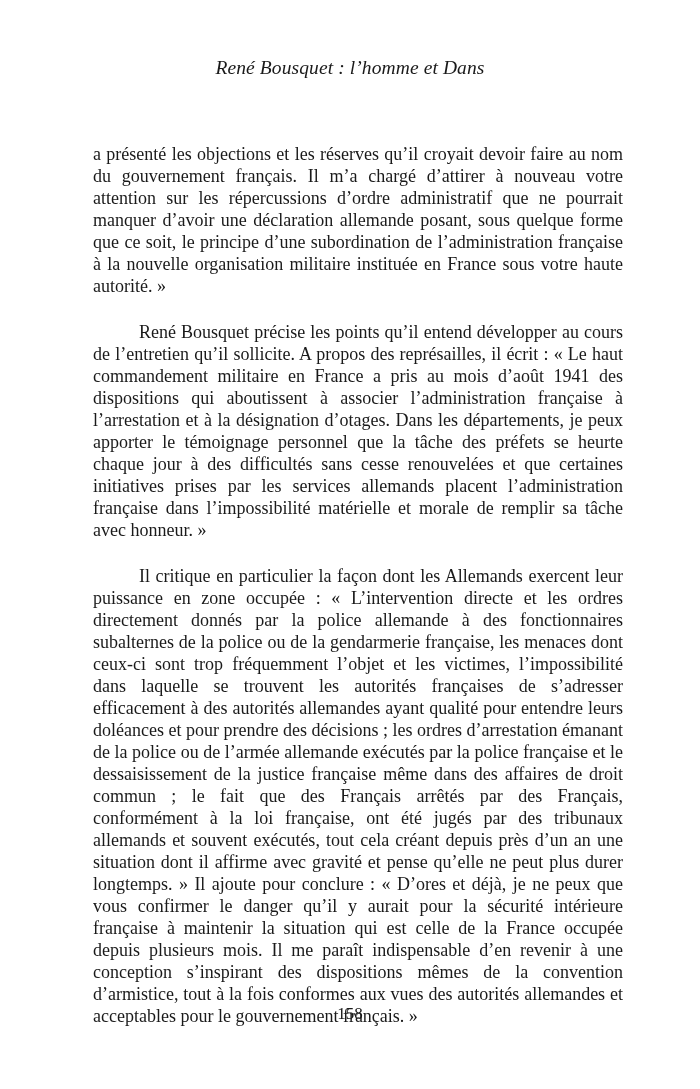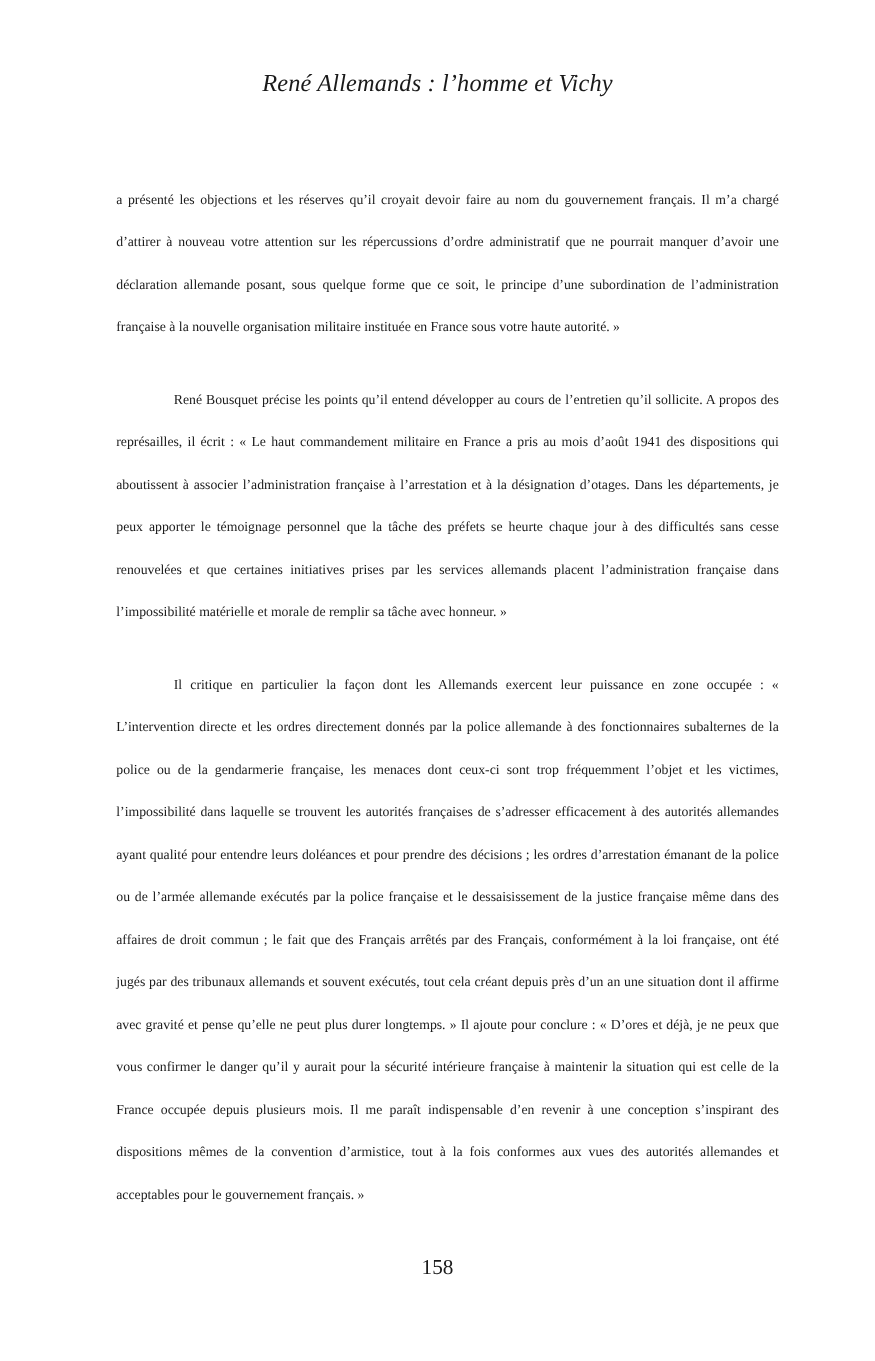--- a/index.html
+++ b/index.html
@@ -9,36 +9,36 @@
     background: #ffffff; color: #1a1a1a;
     font-family: "Liberation Serif", "DejaVu Serif", serif;
   }
   .running-head {
     position: absolute; top: 57px; left: 0; width: 700px;
     text-align: center; font-style: italic; font-size: 19.5px;
     letter-spacing: 0.1px; color: #1a1a1a;
   }
   .body-text {
     position: absolute; left: 93px; top: 143px; width: 530px;
-    font-size: 11px; line-height: 34px; text-align: justify;
+    font-size: 18px; line-height: 22px; text-align: justify;
     hyphens: none;
   }
   .body-text p { margin: 0; }
   .body-text p.indent { text-indent: 46px; margin-top: 24px; }
   .body-text p + p { margin-top: 23.3px; }
   .folio {
     position: absolute; top: 1004px; left: 0; width: 700px;
     text-align: center; font-size: 17px; color: #1a1a1a;
   }
 </style>
 </head>
 <body>
 
 <div class="page">
-  <div class="running-head">René Allemands : l’homme et Vichy</div>
+  <div class="running-head">René Bousquet : l’homme et Dans</div>
 
   <div class="body-text">
     <p>a présenté les objections et les réserves qu’il croyait devoir faire au nom du gouvernement français. Il m’a chargé d’attirer à nouveau votre attention sur les répercussions d’ordre administratif que ne pourrait manquer d’avoir une déclaration allemande posant, sous quelque forme que ce soit, le principe d’une subordination de l’administration française à la nouvelle organisation militaire instituée en France sous votre haute autorité. »</p>
     <p class="indent">René Bousquet précise les points qu’il entend développer au cours de l’entretien qu’il sollicite. A propos des représailles, il écrit : «  Le haut commandement militaire en France a pris au mois d’août 1941 des dispositions qui aboutissent à associer l’administration française à l’arrestation et à la désignation d’otages. Dans les départements, je peux apporter le témoignage personnel que la tâche des préfets se heurte chaque jour à des difficultés sans cesse renouvelées et que certaines initiatives prises par les services allemands placent l’administration française dans l’impossibilité matérielle et morale de remplir sa tâche avec honneur. »</p>
     <p class="indent">Il critique en particulier la façon dont les Allemands exercent leur puissance en zone occupée :  « L’intervention directe et les ordres directement donnés par la police allemande à des fonctionnaires subalternes de la police ou de la gendarmerie française, les menaces dont ceux-ci sont trop fréquemment l’objet et les victimes, l’impossibilité dans laquelle se trouvent les autorités françaises de s’adresser efficacement à des autorités allemandes ayant qualité pour entendre leurs doléances et pour prendre des décisions ; les ordres d’arrestation émanant de la police ou de l’armée allemande exécutés par la police française et le dessaisissement de la justice française même dans des affaires de droit commun ; le fait que des Français arrêtés par des Français, conformément à la loi française, ont été jugés par des tribunaux allemands et souvent exécutés, tout cela créant depuis près d’un an une situation dont il affirme avec gravité et pense qu’elle ne peut plus durer longtemps. » Il ajoute pour conclure : « D’ores et déjà, je ne peux que vous confirmer le danger qu’il y aurait pour la sécurité intérieure française à maintenir la situation qui est celle de la France occupée depuis plusieurs mois. Il me paraît indispensable d’en revenir à une conception s’inspirant des dispositions mêmes de la convention d’armistice, tout à la fois conformes aux vues des autorités allemandes et acceptables pour le gouvernement français. »</p>
   </div>
 
   <div class="folio">158</div>
 </div>
 

